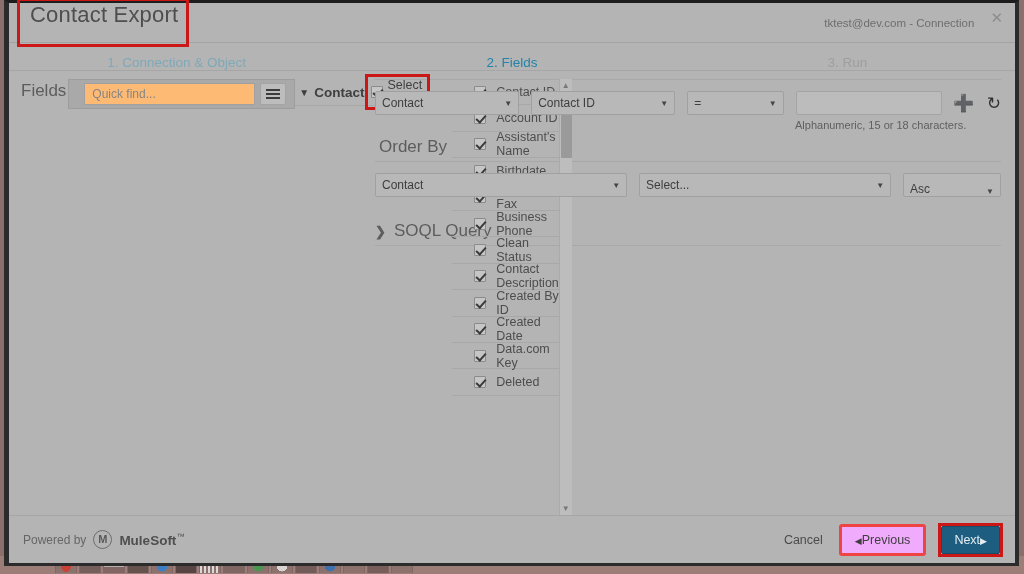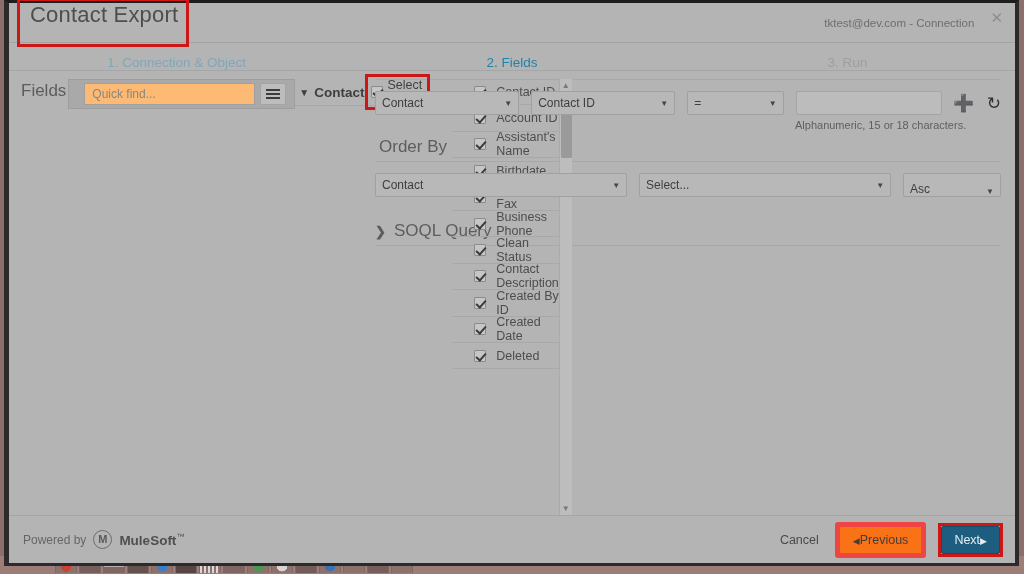--- a/index.html
+++ b/index.html
@@ -424,22 +424,22 @@
     align-items: center;
     gap: 12px;
   }
   #cancel-btn {
     font-size: 12.5px;
     color: #4a4a4a;
     cursor: pointer;
     padding: 0 4px;
   }
   #prev-btn {
-    background: #f97316;
-    border: 5px solid #ef4444;
+    background: #f0abfc;
+    border: 3px solid #ef4444;
     border-radius: 3px;
     font-family: "Liberation Sans", sans-serif;
     font-size: 12.5px;
     color: #3f3f3f;
     padding: 6px 13px;
     cursor: pointer;
   }
   #next-wrap {
     border: 3px solid #0369a1;
     padding: 0;
@@ -557,20 +557,24 @@
             <div class="field-row">
               <span class="cb checked"></span>
               <span class="fname">Created By ID</span>
             </div>
             <div class="field-row">
               <span class="cb checked"></span>
               <span class="fname">Created Date</span>
             </div>
             <div class="field-row">
               <span class="cb checked"></span>
+              <span class="fname">Data.com Key</span>
+            </div>
+            <div class="field-row">
+              <span class="cb checked"></span>
               <span class="fname">Deleted</span>
             </div>
           </div>
         <div id="scrollbar">
           <div class="sb-arrow">▲</div>
           <div id="sb-track">
             <div id="sb-thumb"></div>
           </div>
           <div class="sb-arrow">▼</div>
         </div>

